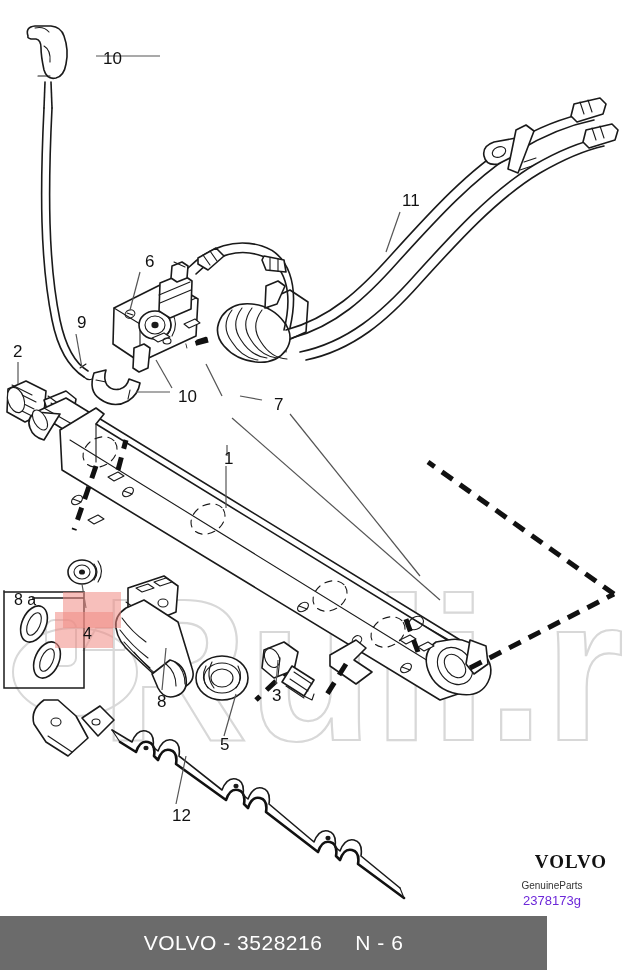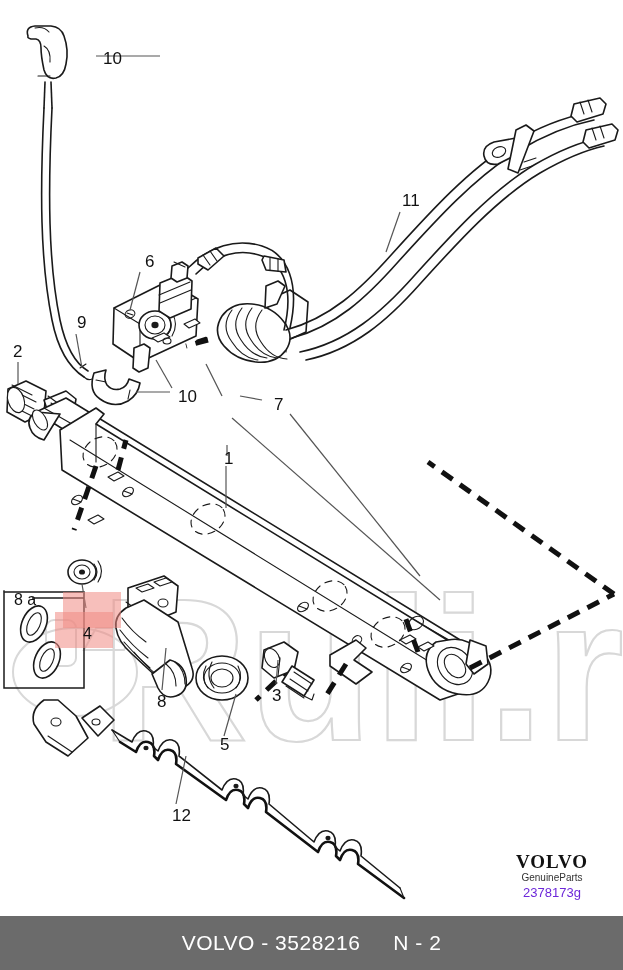--- a/index.html
+++ b/index.html
@@ -50,34 +50,34 @@
   
   .hl{fill:#f08a84;opacity:.55;}
 
   
   #brand{
     position:absolute;left:497px;top:852px;width:110px;text-align:center;
     line-height:1;
   }
   #brand .volvo{
     font-family:"Liberation Serif", serif;
-    font-weight:700;font-size:19px;letter-spacing:1px;color:#111;
+    font-weight:700;font-size:19px;letter-spacing:1px;color:#111;text-align:right;
   }
   #brand .gp{
     font-family:"Liberation Sans", sans-serif;
-    font-size:10px;color:#333;margin-top:2px;
+    font-size:10px;color:#333;margin-top:10px;
   }
   #brand .pn{
     font-family:"Liberation Sans", sans-serif;
     font-size:13px;color:#6d28d9;margin-top:3px;
   }
 
   
   #footer{
-    position:absolute;left:0;bottom:0;width:623px;height:54px;
+    position:absolute;left:0;bottom:0;width:547px;height:54px;
     background:#6b6b6b;color:#fff;
     display:flex;align-items:center;justify-content:center;gap:33px;
     font-size:21px;letter-spacing:.5px;margin-top:29px;
   }
   #footer .seg{white-space:nowrap;}
 </style>
 </head>
 <body>
 
 <div id="page">
@@ -394,16 +394,16 @@
   </div>
 
   <div id="brand">
     <div class="volvo">VOLVO</div>
     <div class="gp">GenuineParts</div>
     <div class="pn">2378173g</div>
   </div>
 
   <div id="footer">
     <span class="seg">VOLVO - 3528216</span>
-    <span class="seg">N - 2</span>
+    <span class="seg">N - 6</span>
   </div>
 
 </div>
 
 </body></html>

